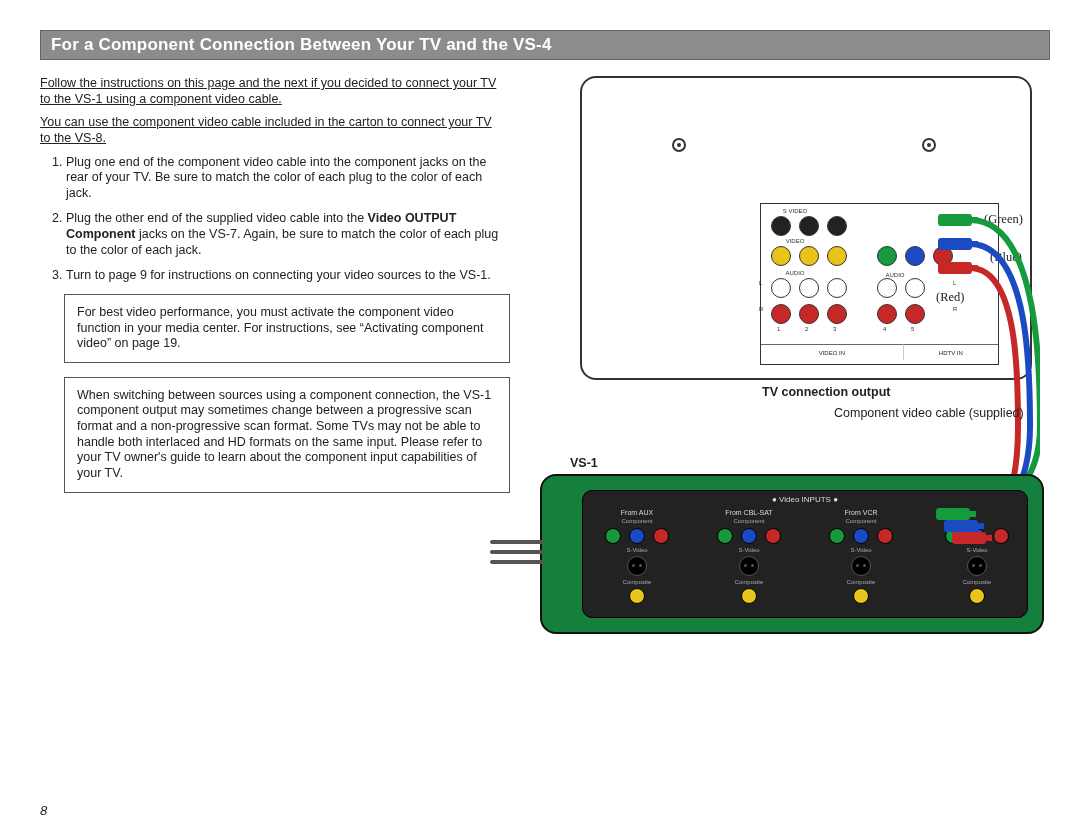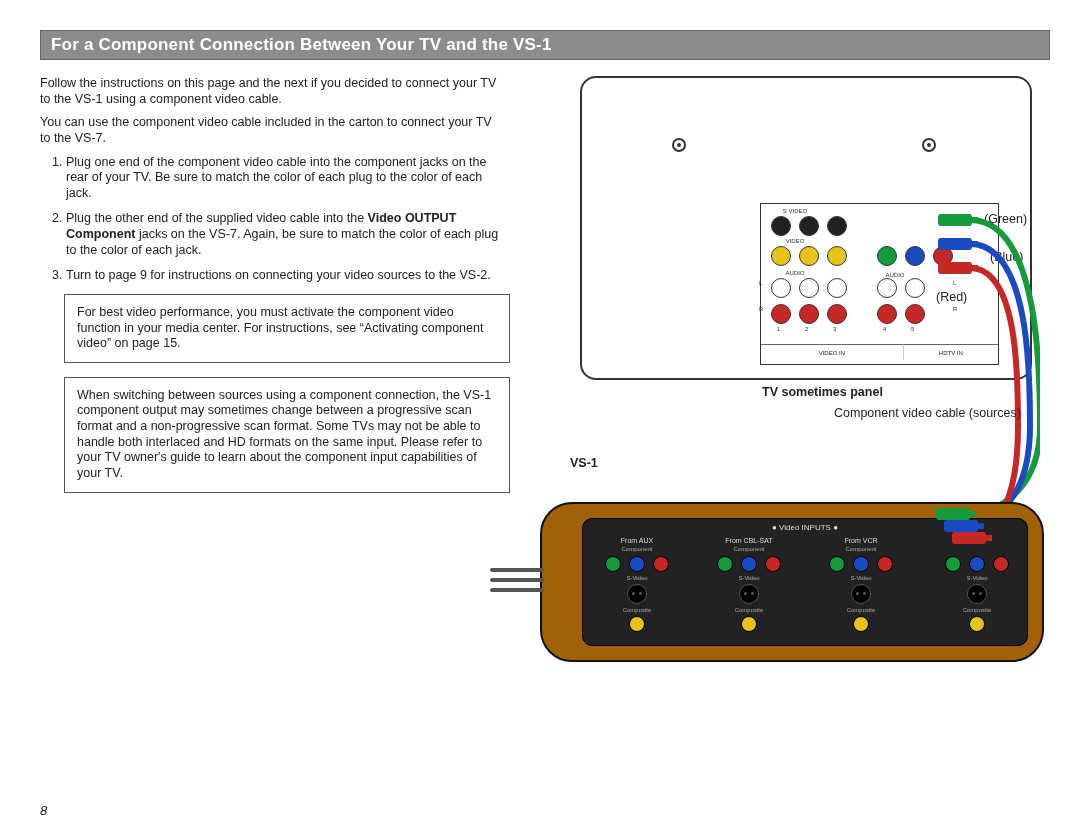--- a/index.html
+++ b/index.html
@@ -33,21 +33,21 @@
     display: flex;
     gap: 30px;
   }
   .left-col { width: 470px; }
   .right-col { width: 500px; position: relative; }
   .section-title {
     font-size: 20px;
     font-weight: bold;
     margin: 0 0 10px 0;
   }
-  .body-text { font-size: 12.5px; line-height: 1.25; margin: 0 12px 8px 0; }
+  .body-text { font-size: 12.5px; line-height: 1.25; margin: 0 12px 8px 0; text-decoration: underline; }
   ol.steps { margin: 0 0 10px 0; padding-left: 26px; font-size: 12.5px; }
   ol.steps li { margin-bottom: 10px; line-height: 1.25; }
   .bold { font-weight: bold; }
   .callout {
     border: 1px solid #555;
     padding: 10px 12px;
     font-size: 12.5px;
     line-height: 1.25;
     margin: 10px 0 14px 24px;
     width: 420px;
@@ -82,30 +82,30 @@
   .prow { position:absolute; left:0; right:0; height:22px; }
   .pcell { position:absolute; top:0; width:18px; height:18px; border-radius:50%; border:1px solid #333; }
   .pcell.b { background:#222; } .pcell.y { background:#e8c31a; } .pcell.w { background:#fff; } .pcell.r { background:#c62828; }
   .pcell.g { background:#159a3c; } .pcell.bl { background:#1a4bc2; }
   .panel-lbl { position:absolute; font-size:6px; color:#333; text-align:center; }
   .panel-foot { position:absolute; left:0; right:0; bottom:4px; height:16px; display:flex; }
   .panel-foot .seg { flex:1; border-top:1px solid #666; text-align:center; font-size:6px; display:flex; align-items:center; justify-content:center; }
   .panel-foot .seg + .seg { border-left:1px solid #ccc; }
 
   
-  .cable-lbl { position:absolute; font-size:12.5px; }
+  .cable-lbl { position:absolute; font-size:12.5px;font-family:Liberation Serif, serif; }
 
   .tv-panel-caption { position:absolute; left:222px; top:309px; font-size:12.5px; font-weight:bold; }
   .cable-caption { position:absolute; left:294px; top:330px; font-size:12.5px; line-height:1.2; }
   .vs1-caption { position:absolute; left:30px; top:380px; font-size:12.5px; font-weight:bold; }
 
   
   .vs1 {
     position: absolute; left: 0px; top: 398px; width: 500px; height: 156px;
-    background: #a16207; border: 2px solid #111; border-radius: 32px; margin-top: 28px;
+    background: #15803d; border: 2px solid #111; border-radius: 16px;
   }
   .vs1-inner {
     position:absolute; left:40px; right:14px; top:14px; bottom:14px;
     background:#222; border-radius:10px; border:1px solid #000;
   }
   .vs1-title { position:absolute; left:0; right:0; top:4px; text-align:center; color:#ddd; font-size:8px; }
   .vs1-col { position:absolute; top:18px; width:100px; height:110px; text-align:center; }
   .vs1-col.c1 { left: 4px; } .vs1-col.c2 { left: 116px; } .vs1-col.c3 { left: 228px; }
   .vs1-col.out { left: 348px; width:92px; }
   .vc-lbl { color:#ddd; font-size:7px; margin-bottom:2px; }
@@ -128,36 +128,36 @@
   .plug { position:absolute; width:34px; height:12px; border-radius:3px; }
   .plug::after{ content:""; position:absolute; right:-6px; top:3px; width:6px; height:6px; background:inherit; }
   .plug.g{background:#159a3c;} .plug.b{background:#1a4bc2;} .plug.r{background:#c62828;}
 
 </style>
 </head>
 <body>
 
 <div class="page">
 
-  <div class="header-bar">For a Component Connection Between Your TV and the VS-1</div>
+  <div class="header-bar">For a Component Connection Between Your TV and the VS-4</div>
 
   <div class="two-col">
     <div class="left-col">
       <p class="body-text">Follow the instructions on this page and the next if you decided to connect your TV to the VS-1 using a component video cable.</p>
-      <p class="body-text">You can use the component video cable included in the carton to connect your TV to the VS-7.</p>
+      <p class="body-text">You can use the component video cable included in the carton to connect your TV to the VS-8.</p>
 
       <ol class="steps">
         <li>Plug one end of the component video cable into the component jacks on the rear of your TV. Be sure to match the color of each plug to the color of each jack.</li>
         <li>
           <span>Plug the other end of the supplied video cable into the </span><span class="bold">Video OUTPUT Component</span><span> jacks on the VS-7. Again, be sure to match the color of each plug to the color of each jack.</span>
         </li>
-        <li>Turn to page 9 for instructions on connecting your video sources to the VS-2.</li>
+        <li>Turn to page 9 for instructions on connecting your video sources to the VS-1.</li>
       </ol>
 
-      <div class="callout">For best video performance, you must activate the component video function in your media center. For instructions, see “Activating component video” on page 15.</div>
+      <div class="callout">For best video performance, you must activate the component video function in your media center. For instructions, see “Activating component video” on page 19.</div>
       <div class="callout">When switching between sources using a component connection, the VS-1 component output may sometimes change between a progressive scan format and a non-progressive scan format. Some TVs may not be able to handle both interlaced and HD formats on the same input. Please refer to your TV owner's guide to learn about the component input capabilities of your TV.</div>
     </div>
 
     <div class="right-col">
       <div class="diagram">
 
         <div class="tv">
           <div class="tv-hole h1">
               <div class="tv-hole-dot"></div>
             </div>
@@ -230,22 +230,22 @@
         <div class="cable-lbl" style="left:444px; top:136px;">(Green)</div>
         <div class="cable-lbl" style="left:450px; top:174px;">(Blue)</div>
         <div class="cable-lbl" style="left:396px; top:214px;">(Red)</div>
 
         <svg class="cable" style="left:0;top:0;" width="500" height="560">
           <path d="M430 144 C 500 144, 500 300, 500 350 C 500 420, 450 440, 420 440" stroke="#159a3c" stroke-width="6" fill="none"></path>
           <path d="M430 168 C 490 168, 490 300, 490 350 C 490 428, 450 448, 428 448" stroke="#1a4bc2" stroke-width="6" fill="none"></path>
           <path d="M430 192 C 478 192, 478 300, 478 350 C 478 436, 450 456, 436 456" stroke="#c62828" stroke-width="6" fill="none"></path>
         </svg>
 
-        <div class="tv-panel-caption">TV sometimes panel</div>
-        <div class="cable-caption">Component video cable (sources)</div>
+        <div class="tv-panel-caption">TV connection output</div>
+        <div class="cable-caption">Component video cable (supplied)</div>
         <div class="vs1-caption">VS-1</div>
 
         <div class="vs1">
           <div class="vs1-tail">
             <div class="c c1"></div>
               <div class="c c2"></div>
               <div class="c c3"></div>
           </div>
           <div class="vs1-inner">
             <div class="vs1-title">●  Video INPUTS  ●</div>

